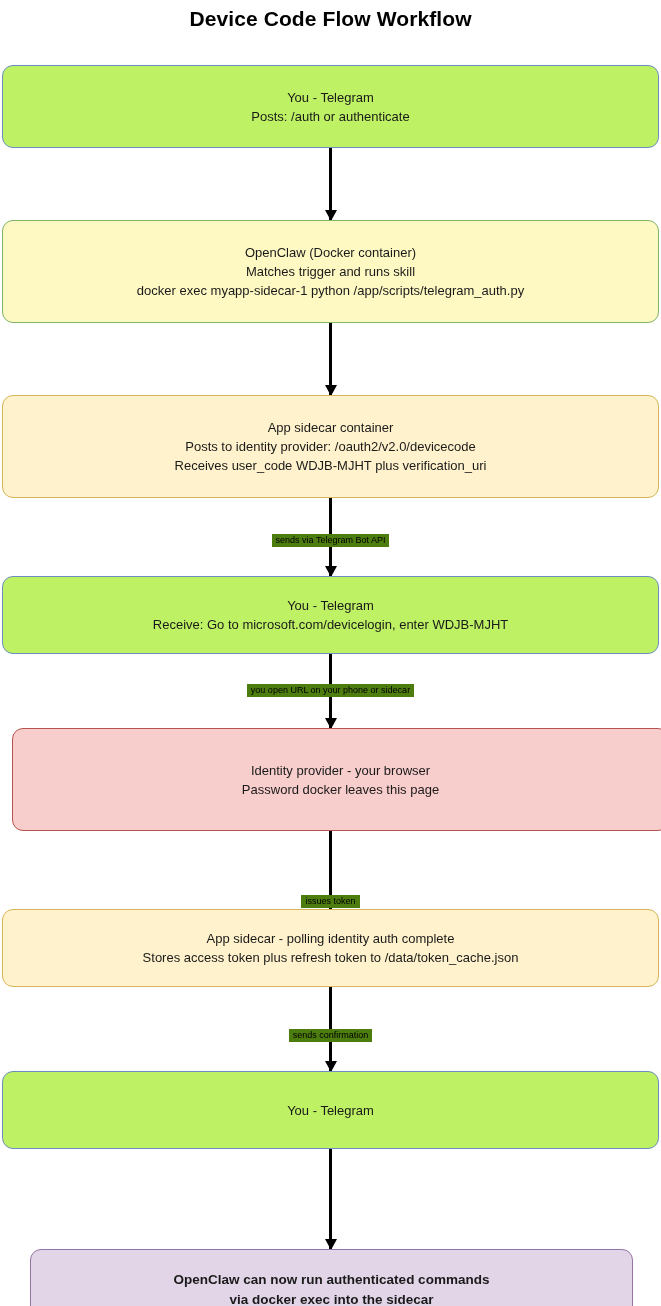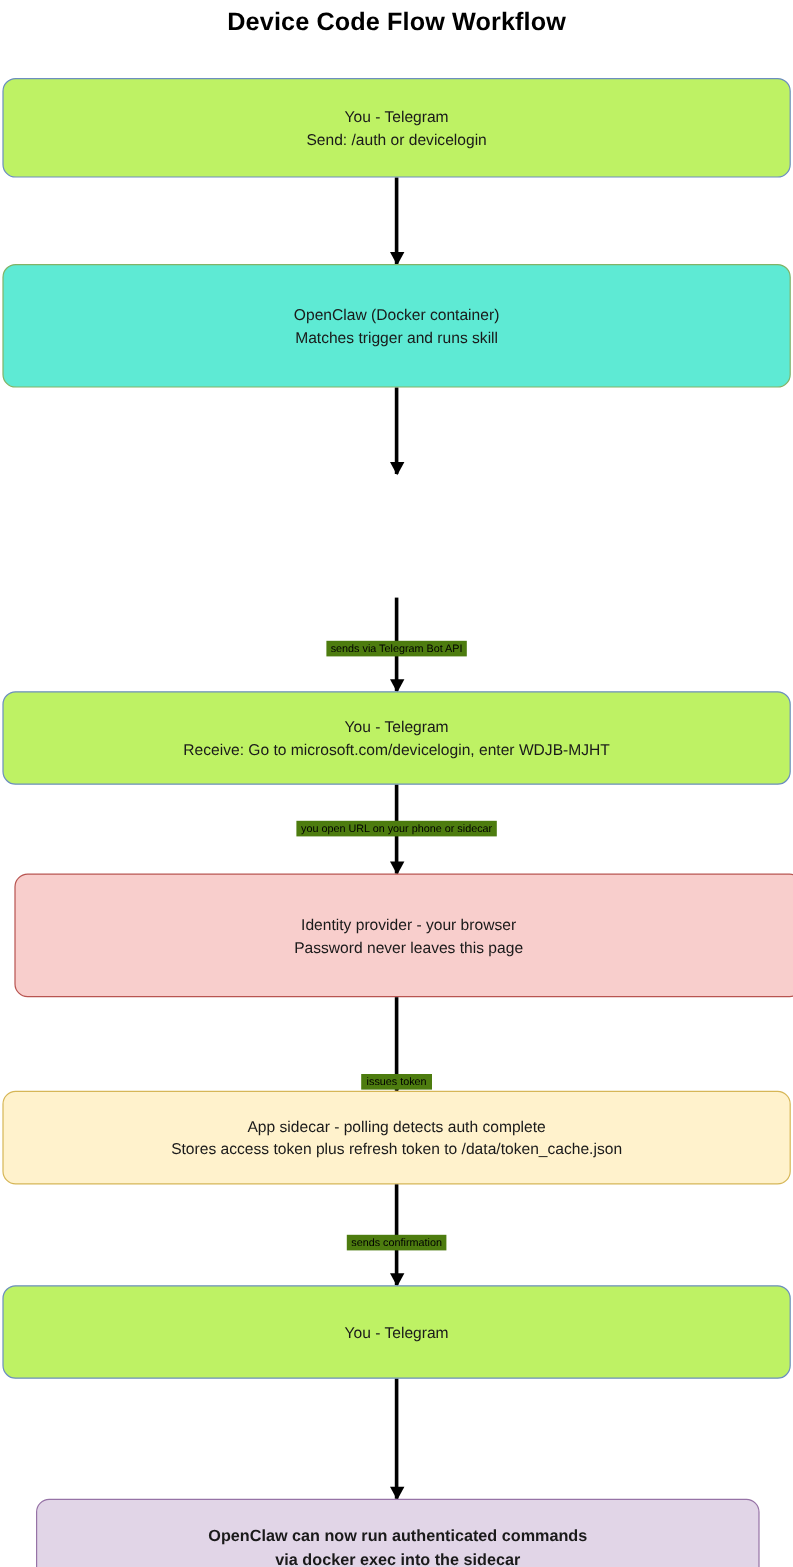--- a/index.html
+++ b/index.html
@@ -52,21 +52,21 @@
     padding: 4px 10px;
   }
 
   .node .line {
     display: block;
     white-space: nowrap;
   }
 
   
   .n-blue   { background: #bef264; border-color: #6c8ebf; }
-  .n-green  { background: #5eead4; border-color: #82b366; }
+  .n-green  { background: #fef9c3; border-color: #82b366; }
   .n-yellow { background: #fff2cc; border-color: #d6b656; }
   .n-red    { background: #f8cecc; border-color: #b85450; }
   .n-purple { background: #e1d5e7; border-color: #9673a6; }
 
   .node.strong {
     font-weight: bold;
     font-size: 13.5px;
     line-height: 20px;
   }
 
@@ -108,36 +108,42 @@
 </style>
 </head>
 <body>
 
 <div id="diagram">
 
   <div class="title">Device Code Flow Workflow</div>
 
   <div class="node n-blue" style="left:2px; top:65px; width:657px; height:83px;">
     <span class="line">You - Telegram</span>
-    <span class="line">Send: /auth or devicelogin</span>
+    <span class="line">Posts: /auth or authenticate</span>
   </div>
 
   <div class="edge" style="top:148px; height:72px;">
     <div class="head"></div>
   </div>
 
   <div class="node n-green" style="left:2px; top:220px; width:657px; height:103px;">
     <span class="line">OpenClaw (Docker container)</span>
     <span class="line">Matches trigger and runs skill</span>
+    <span class="line">docker exec myapp-sidecar-1 python /app/scripts/telegram_auth.py</span>
   </div>
 
   <div class="edge" style="top:323px; height:72px;">
     <div class="head"></div>
   </div>
 
+  <div class="node n-yellow" style="left:2px; top:395px; width:657px; height:103px;">
+    <span class="line">App sidecar container</span>
+    <span class="line">Posts to identity provider: /oauth2/v2.0/devicecode</span>
+    <span class="line">Receives user_code WDJB-MJHT plus verification_uri</span>
+  </div>
 
   <div class="edge" style="top:498px; height:78px;">
     <div class="head"></div>
   </div>
   <div class="edge-label" style="top:534px;">
     <span>sends via Telegram Bot API</span>
   </div>
 
   <div class="node n-blue" style="left:2px; top:576px; width:657px; height:78px;">
     <span class="line">You - Telegram</span>
@@ -146,32 +152,32 @@
 
   <div class="edge" style="top:654px; height:74px;">
     <div class="head"></div>
   </div>
   <div class="edge-label" style="top:684px;">
     <span>you open URL on your phone or sidecar</span>
   </div>
 
   <div class="node n-red" style="left:12px; top:728px; width:657px; height:103px;">
     <span class="line">Identity provider - your browser</span>
-    <span class="line">Password never leaves this page</span>
+    <span class="line">Password docker leaves this page</span>
   </div>
 
   <div class="edge" style="top:831px; height:78px;">
     <div class="head"></div>
   </div>
   <div class="edge-label" style="top:895px;">
     <span>issues token</span>
   </div>
 
   <div class="node n-yellow" style="left:2px; top:909px; width:657px; height:78px;">
-    <span class="line">App sidecar - polling detects auth complete</span>
+    <span class="line">App sidecar - polling identity auth complete</span>
     <span class="line">Stores access token plus refresh token to /data/token_cache.json</span>
   </div>
 
   <div class="edge" style="top:987px; height:84px;">
     <div class="head"></div>
   </div>
   <div class="edge-label" style="top:1029px;">
     <span>sends confirmation</span>
   </div>
 

